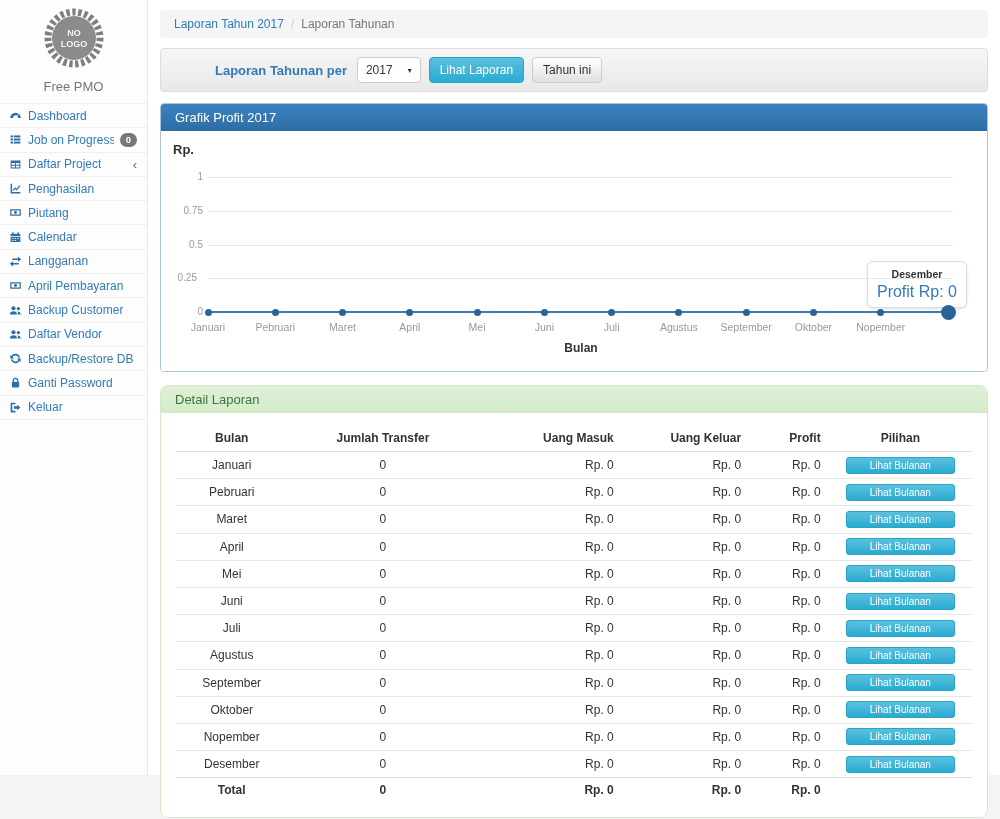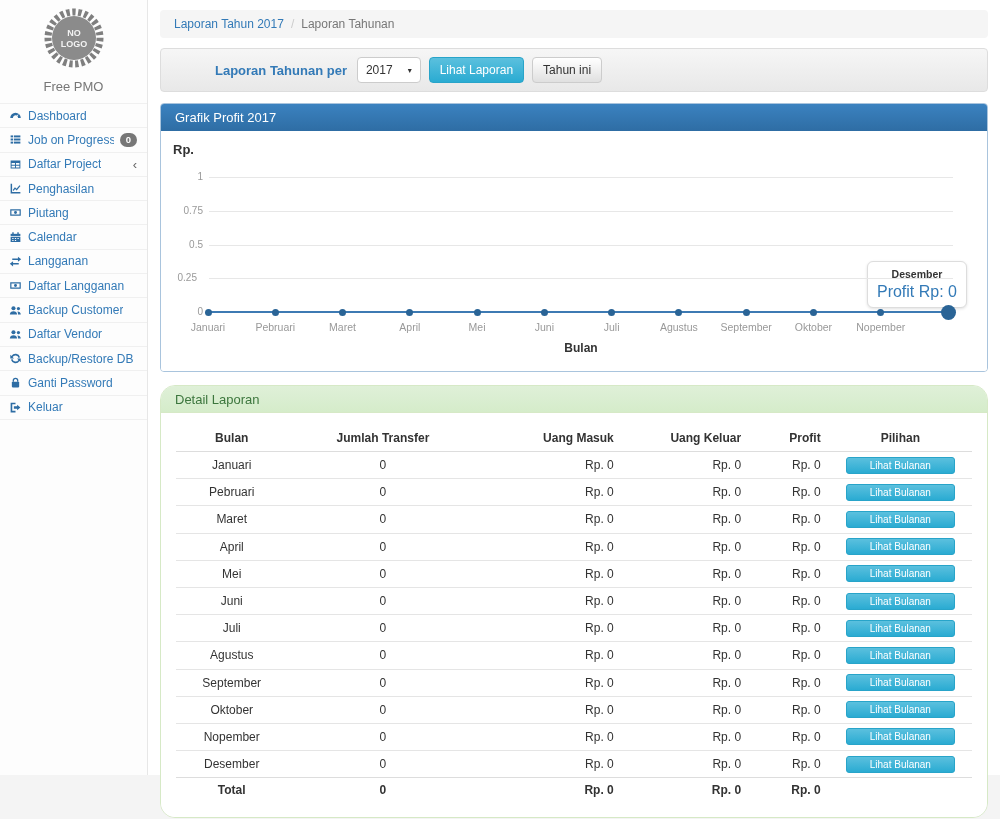--- a/index.html
+++ b/index.html
@@ -54,21 +54,21 @@
   .cline { position:absolute; height:2px; background:#3d7ab3; }
   .dot { position:absolute; border-radius:50%; background:#2a6496; }
   .xlabel { position:absolute; width:64px; text-align:center; font-size:10.5px; color:#999; }
   .x-axis-title { position:absolute; text-align:center; font-size:12px; font-weight:bold; color:#333; }
   .tooltip { position:absolute; right:20px; top:130px; background:#fff; border:1px solid #ddd;
     border-radius:6px; padding:6px 9px; text-align:center; box-shadow:0 1px 3px rgba(0,0,0,.12); }
   .tooltip .t1 { font-size:10.5px; font-weight:bold; color:#333; }
   .tooltip .t2 { font-size:16px; color:#337ab7; margin-top:3px; }
 
   
-  .table-panel { margin-top:13px; border:1px solid #d6e9c6; border-radius:15px; overflow:hidden; }
+  .table-panel { margin-top:13px; border:1px solid #d6e9c6; border-radius:8px; overflow:hidden; }
   .table-heading { height:27px; background:linear-gradient(#dff0d8,#d5ecca); color:#3c763d;
     font-size:13px; padding:6px 14px; border-bottom:1px solid #d6e9c6; }
   .table-body { background:#fff; padding:12px 15px 16px; }
   table { width:100%; border-collapse:collapse; font-size:12px; color:#333; }
   th { padding:6px 8px; border-bottom:1px solid #ddd; font-size:12px; }
   td { padding:4.6px 8px; border-top:1px solid #e5e5e5; }
   tr:first-child td { border-top:none; }
   .c { text-align:center; } .r { text-align:right; }
   .btn-xs { font-size:10px; padding:2px 23px; border-radius:3px; cursor:pointer;
     background:linear-gradient(#5bc0de,#2aabd2); border:1px solid #28a4c9; color:#fff; }
@@ -163,21 +163,21 @@
           </span>
           <span class="slabel">Langganan</span>
         </div>
         <div class="side-item">
           <span class="sicon">
             <svg viewBox="0 0 16 16">
               <path fill-rule="evenodd" d="M1.5 4h13v8h-13zM3 5.5v5h10v-5z"></path>
               <circle cx="8" cy="8" r="1.8"></circle>
             </svg>
           </span>
-          <span class="slabel">Daftar Langganan</span>
+          <span class="slabel">April Pembayaran</span>
         </div>
         <div class="side-item">
           <span class="sicon">
             <svg viewBox="0 0 16 16">
               <circle cx="5.5" cy="5.3" r="2.5"></circle>
               <path d="M1 13c0-2.5 2-4 4.5-4S10 10.5 10 13z"></path>
               <circle cx="11.6" cy="5.6" r="2"></circle>
               <path d="M10.3 9.2c2.4.1 4.2 1.5 4.2 3.8h-3.4c0-1.5-.2-2.9-.8-3.8z"></path>
             </svg>
           </span>

